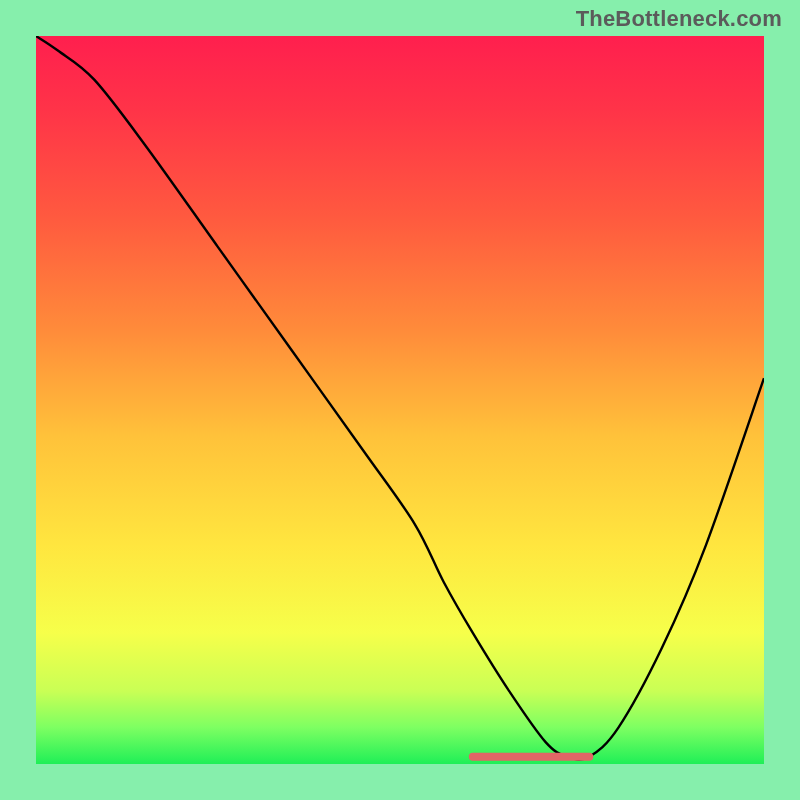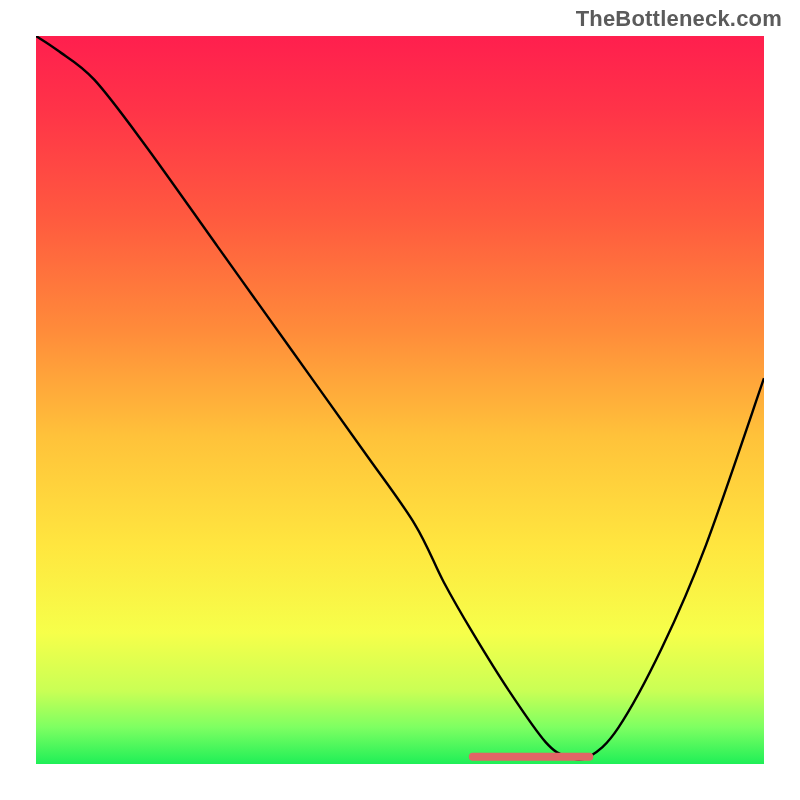--- a/index.html
+++ b/index.html
@@ -6,21 +6,21 @@
     margin: 0;
     padding: 0;
     width: 800px;
     height: 800px;
     background: #000;
     overflow: hidden;
   }
   .frame {
     position: absolute;
     inset: 0;
-    background: #ffffff;
+    background: #86efac;
     padding-left: 40px;
   }
   .plot {
     position: absolute;
     left: 36px;
     top: 36px;
     width: 728px;
     height: 728px;
     overflow: hidden;
   }

